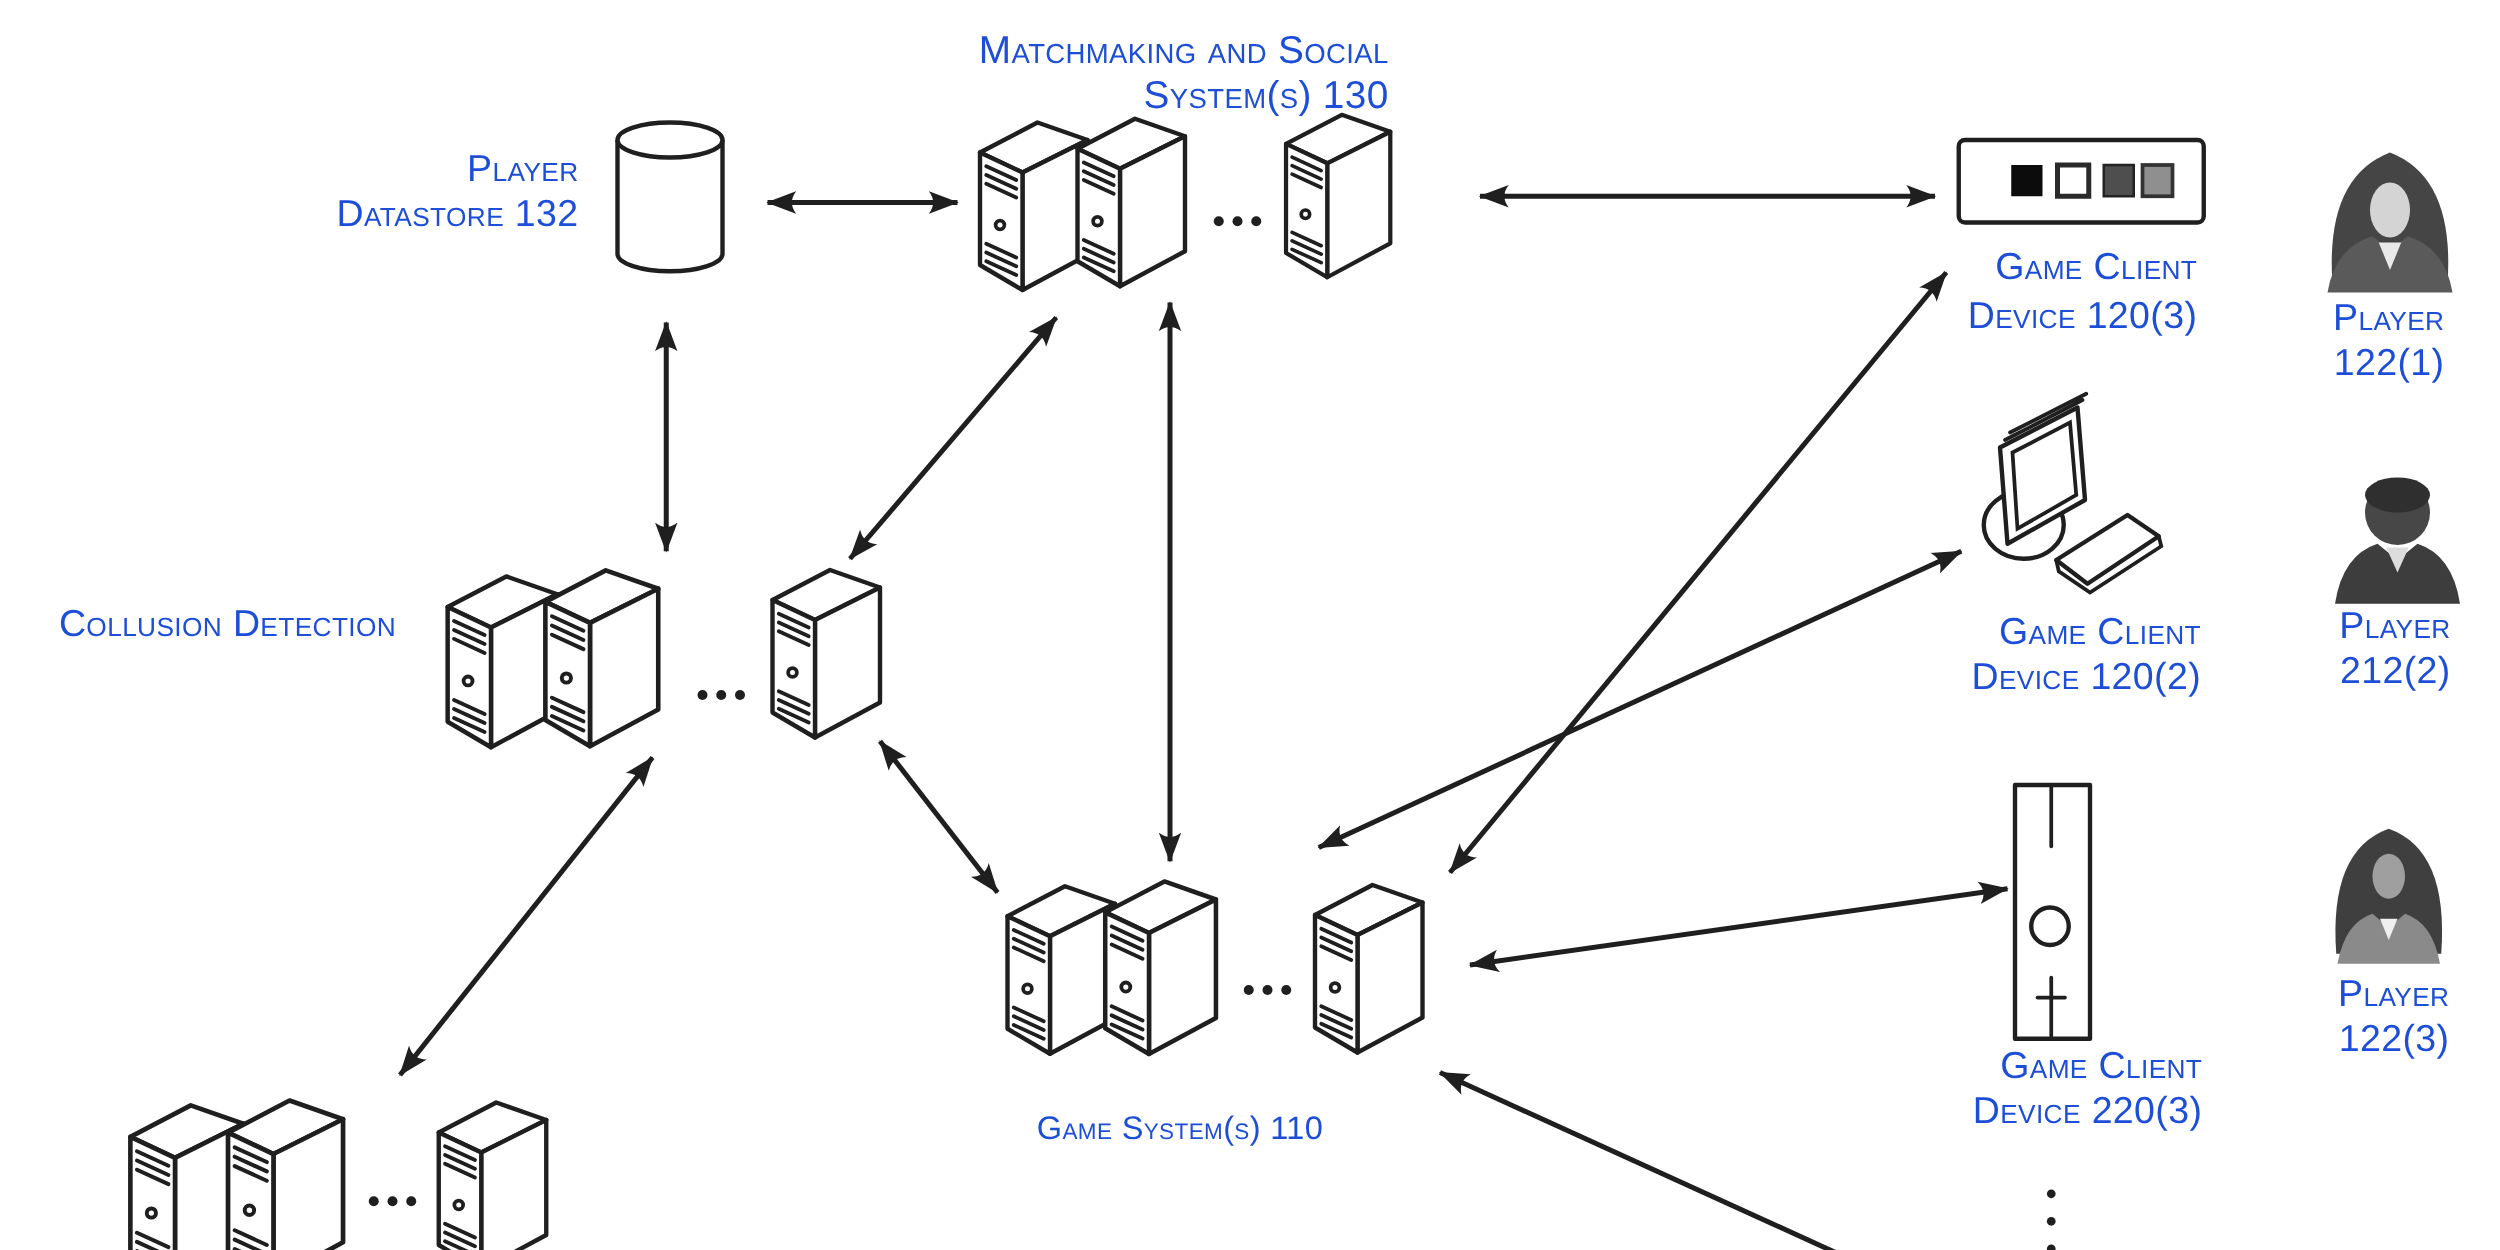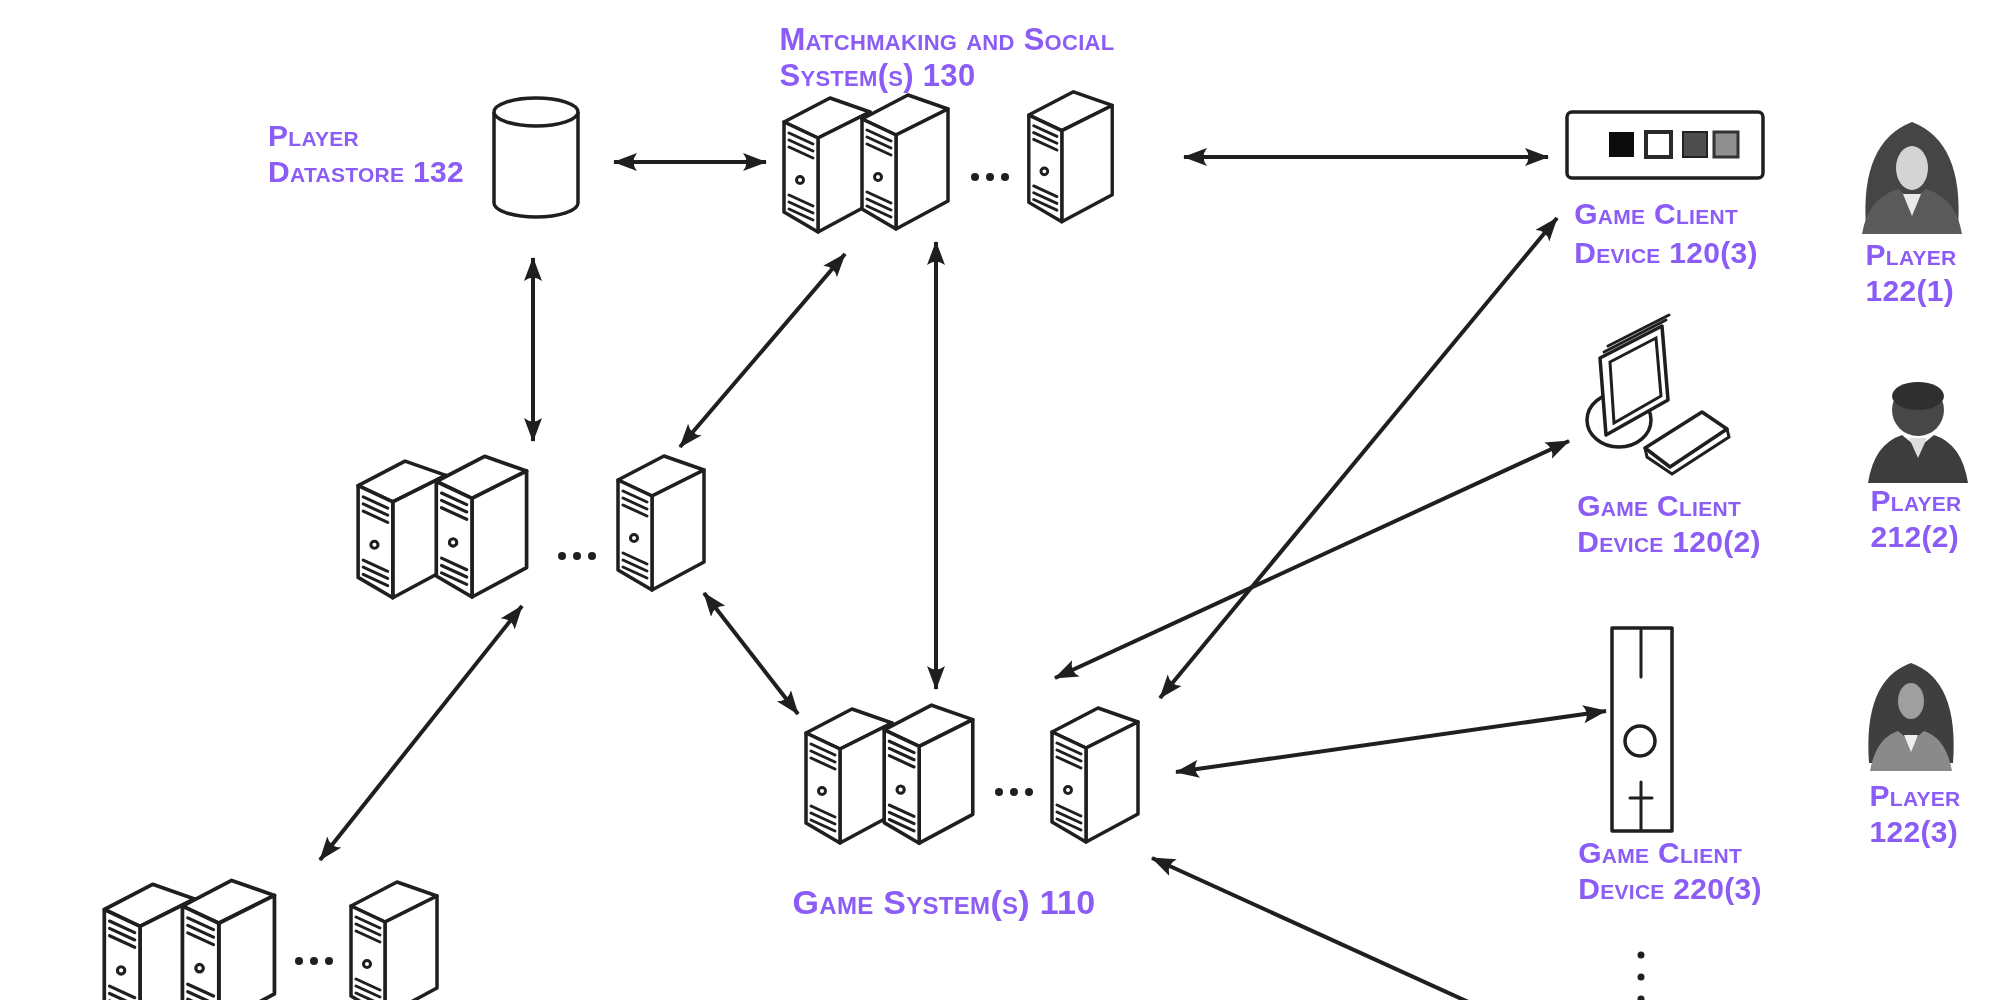--- a/index.html
+++ b/index.html
@@ -2,22 +2,22 @@
 <html><head>
 <meta charset="utf-8">
 <style>
   html,body{margin:0;padding:0;background:#fff;}
   .stage{
     position:relative;width:2000px;height:1000px;background:#ffffff;
     overflow:hidden;font-family:"Liberation Sans",sans-serif;
   }
   .stage svg{position:absolute;left:0;top:0;}
   .lbl{
-    position:absolute;transform:translateX(-50%);text-align:left;
-    font-weight:bold;font-variant:small-caps;color:#8b5cf6;
+    position:absolute;transform:translateX(-50%);text-align:right;
+    font-weight:normal;font-variant:small-caps;color:#1d4ed8;
     font-size:30px;line-height:36px;letter-spacing:.3px;white-space:nowrap;
   }
   .lbl .ln{display:block;}
   .ink{stroke:#1f1f1f;fill:#ffffff;stroke-width:3.5;stroke-linejoin:round;}
   .det{stroke:#1f1f1f;fill:none;stroke-width:3;stroke-linecap:round;}
   .arr{stroke:#1f1f1f;stroke-width:4;fill:none;}
   .dot{fill:#1f1f1f;}
 </style>
 </head>
 <body>
@@ -157,23 +157,24 @@
     <span class="ln">Matchmaking and Social</span>
     <span class="ln">System(s) 130</span>
   </div>
 
   <div class="lbl" style="left:366px;top:118px;">
     <span class="ln">Player</span>
     <span class="ln">Datastore 132</span>
   </div>
 
   <div class="lbl" style="left:182px;top:482px;">
-  </div>
-
-  <div class="lbl" style="left:944px;top:884px;font-size:34px;">
+    <span class="ln">Collusion Detection</span>
+  </div>
+
+  <div class="lbl" style="left:944px;top:884px;font-size:26px;">
     <span class="ln">Game System(s) 110</span>
   </div>
 
   <div class="lbl" style="left:1666px;top:194px;line-height:39px;">
     <span class="ln">Game Client</span>
     <span class="ln">Device 120(3)</span>
   </div>
 
   <div class="lbl" style="left:1669px;top:488px;">
     <span class="ln">Game Client</span>

